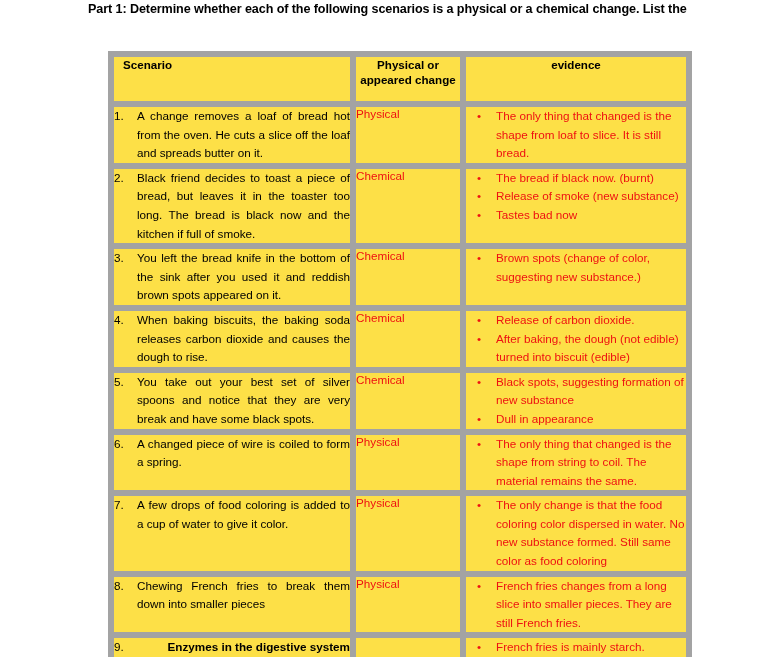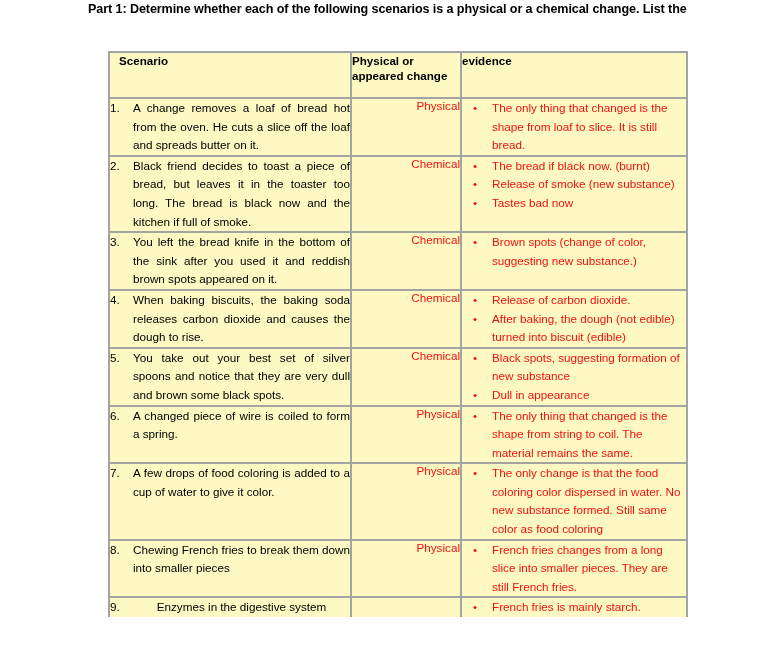--- a/index.html
+++ b/index.html
@@ -40,34 +40,34 @@
     left: 108px;
     top: 51px;
     width: 578px;
   }
   table.sheet {
     border-collapse: collapse;
     width: 578px;
     table-layout: fixed;
   }
   table.sheet td, table.sheet th {
-    border: 2px solid #a3a3a3;
+    border: 6px solid #a3a3a3;
     vertical-align: top;
     padding: 0;
-    background: #fef9c3;
+    background: #fde047;
   }
   col.c-scenario { width: 242px; }
   col.c-type     { width: 110px; }
   col.c-evidence { width: 226px; }
 
   
   th.hdr {
     font-size: 11.6px;
     font-weight: bold;
-    text-align: left;
+    text-align: center;
     vertical-align: middle;
     height: 44px;
     line-height: 15px;
     padding: 0 6px;
   }
   th.hdr.left-al {
     text-align: left;
     padding-left: 9px;
   }
 
@@ -87,26 +87,26 @@
   }
   .sc-txt {
     flex: 1 1 auto;
     font-size: 11.7px;
     line-height: 18.6px;
     text-align: justify;
     text-justify: inter-word;
     -webkit-hyphens: none;
     hyphens: none;
   }
-  .sc-txt.nojust { text-align: center; }
+  .sc-txt.nojust { text-align: right; font-weight: bold; }
 
   
   td.type {
     vertical-align: middle;
-    text-align: right;
+    text-align: left;
     font-size: 11.7px;
     font-weight: normal;
     color: #ee1111;
   }
 
   
   td.evidence {
     padding: 5px 4px 5px 0px;
   }
   ul.ev {
@@ -217,21 +217,21 @@
               <ul class="ev">
                 <li><span class="bul">•</span><span>Release of carbon dioxide.</span></li>
                 <li><span class="bul">•</span><span>After baking, the dough (not edible) turned into biscuit (edible)</span></li>
               </ul>
             </td>
           </tr>
           <tr>
             <td class="scenario">
               <div class="sc-row">
                 <span class="sc-num">5.</span>
-                <span class="sc-txt">You take out your best set of silver spoons and notice that they are very dull and brown some black spots.</span>
+                <span class="sc-txt">You take out your best set of silver spoons and notice that they are very break and have some black spots.</span>
               </div>
             </td>
             <td class="type">Chemical</td>
             <td class="evidence">
               <ul class="ev">
                 <li><span class="bul">•</span><span>Black spots, suggesting formation of new substance</span></li>
                 <li><span class="bul">•</span><span>Dull in appearance</span></li>
               </ul>
             </td>
           </tr>

